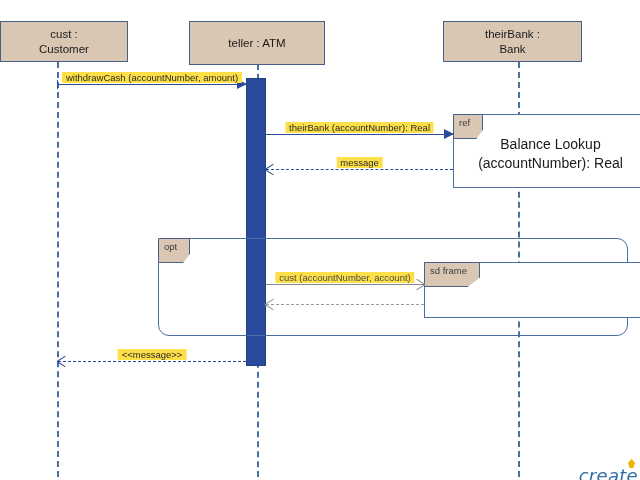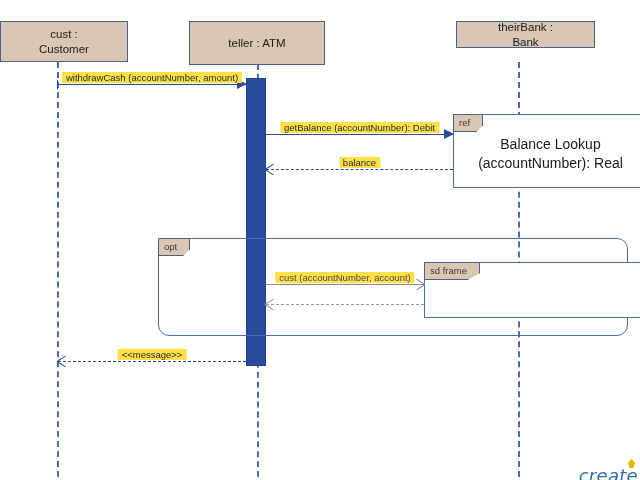--- a/index.html
+++ b/index.html
@@ -68,21 +68,21 @@
 
   .frag-tab {
     position: absolute;
     left: -1px;
     top: -1px;
     background: #d9c7b4;
     border: 1.5px solid #4a5f8a;
     border-top-left-radius: 1px;
     font-size: 9.5px;
     color: #3a3a3a;
-    padding: 2px 12px 3px 5px;
+    padding: 2px 12px 10px 5px;
     box-sizing: border-box;
     
     clip-path: polygon(0 0, 100% 0, 100% 62%, 78% 100%, 0 100%);
   }
 
   .frag-title {
     position: absolute;
     left: 0;
     right: 0;
     text-align: center;
@@ -198,21 +198,21 @@
 
   <div class="lifeline" style="left:57px; top:46px; height:425px;"></div>
   <div class="lifeline" style="left:257px; top:38px; height:433px;"></div>
   <div class="lifeline" style="left:518px; top:46px; height:425px;"></div>
 
   <div class="lifeline-head" style="left:0px; top:5px; width:128px; height:41px;">cust :
 Customer</div>
 
   <div class="lifeline-head" style="left:189px; top:5px; width:136px; height:44px;">teller : ATM</div>
 
-  <div class="lifeline-head" style="left:456px; top:5px; width:139px; height:27px;">theirBank :
+  <div class="lifeline-head" style="left:443px; top:5px; width:139px; height:41px;">theirBank :
 Bank</div>
 
   <div class="activation" style="left:246px; top:62px; width:20px; height:288px;"></div>
 
   <div class="fragment filled" style="left:453px; top:98px; width:195px; height:74px;">
     <div class="frag-tab">ref</div>
     <div class="frag-title" style="top:20px;">Balance  Lookup
 (accountNumber): Real</div>
   </div>
 
@@ -227,27 +227,27 @@
   <div class="msg solid" style="left:58px; top:68px; width:188px;">
     <div class="line"></div>
     <div class="src-tick"></div>
     <div class="arrow-r"></div>
     <div class="label">withdrawCash (accountNumber, amount)</div>
   </div>
 
   <div class="msg solid" style="left:266px; top:118px; width:187px;">
     <div class="line"></div>
     <div class="arrow-r"></div>
-    <div class="label">getBalance (accountNumber): Debit</div>
+    <div class="label">theirBank (accountNumber): Real</div>
   </div>
 
   <div class="msg dashed-blue" style="left:266px; top:153px; width:187px;">
     <div class="line"></div>
     <div class="arrow-open-l"></div>
-    <div class="label">balance</div>
+    <div class="label">message</div>
   </div>
 
   <div class="msg solid-gray" style="left:266px; top:268px; width:158px;">
     <div class="line"></div>
     <div class="arrow-open-r"></div>
     <div class="label">cust (accountNumber, account)</div>
   </div>
 
   <div class="msg dashed-gray" style="left:266px; top:288px; width:158px;">
     <div class="line"></div>

